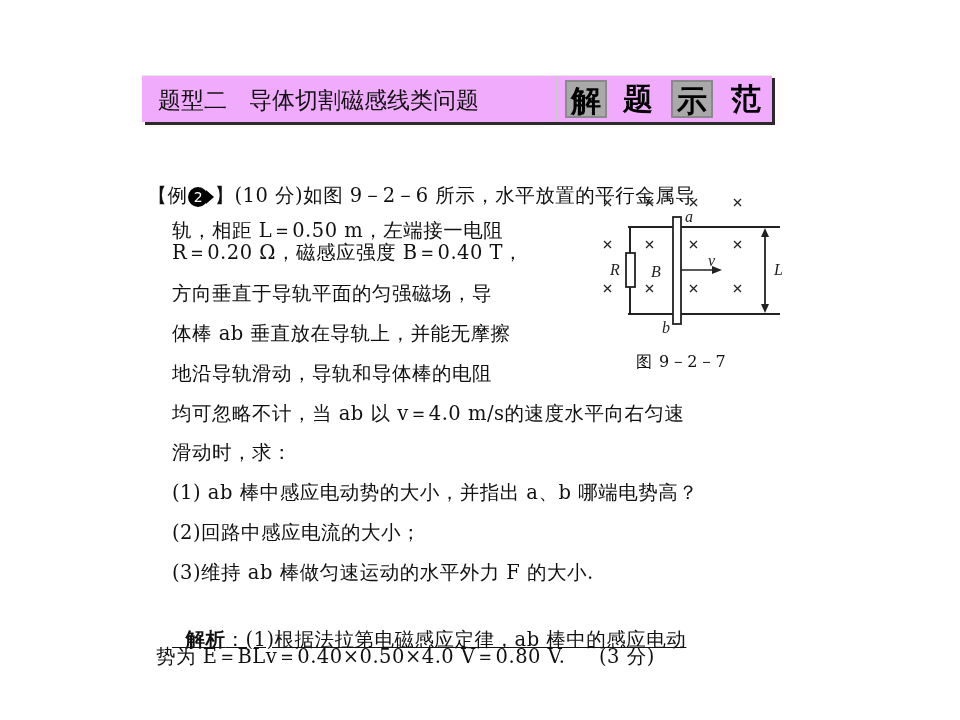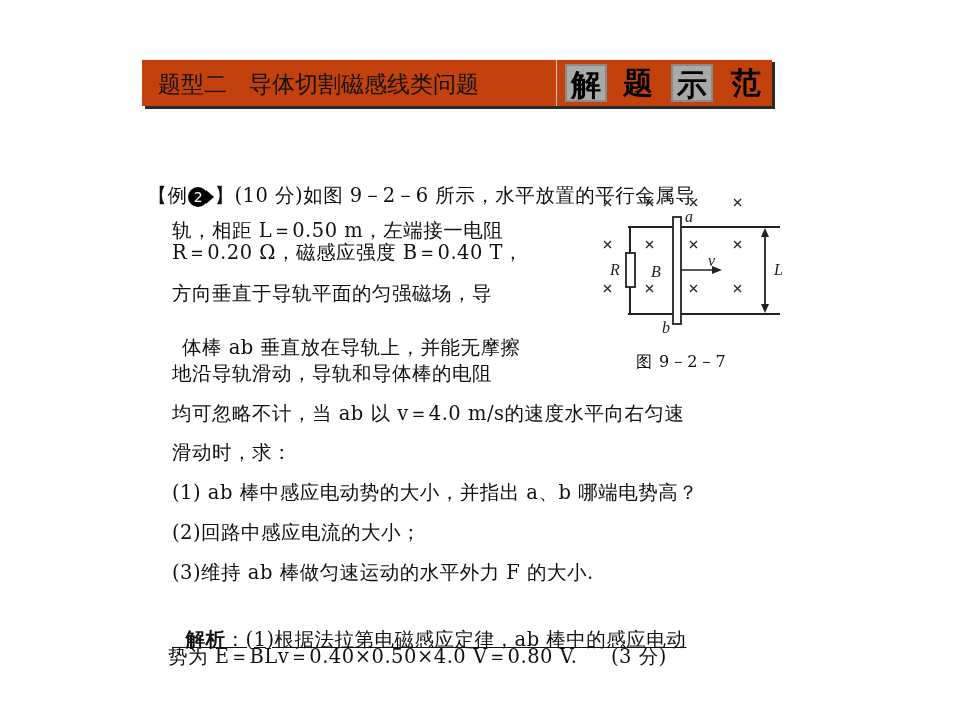--- a/index.html
+++ b/index.html
@@ -1,19 +1,19 @@
 <!DOCTYPE html>
 <html><head>
 <meta charset="utf-8">
 <style>
   html, body { margin:0; padding:0; background:#ffffff; }
   body { width:960px; height:720px; position:relative; overflow:hidden;
          font-family: "DejaVu Serif", "Liberation Serif", serif; color:#111; }
-  .header { position:absolute; left:142px; top:59px; width:630px; height:46px;
-            background:#c2410c; border-top:1px solid #e8e8e8;
+  .header { position:absolute; left:142px; top:75px; width:630px; height:46px;
+            background:#f0abfc; border-top:1px solid #e8e8e8;
             box-shadow: 3px 3px 0 #2a2a2a; }
   .header .title { position:absolute; left:16px; top:9px; font-family:"DejaVu Sans","Liberation Sans",sans-serif;
             font-size:23px; letter-spacing:0px; color:#111; white-space:pre; }
   .header .badge { position:absolute; left:414px; top:0; width:216px; height:46px; border-left:1px solid #c8c8c8; }
   .badge .ch { position:absolute; top:4px; width:42px; height:38px; text-align:center; line-height:38px;
             font-family:"DejaVu Serif","Liberation Serif",serif; font-size:30px; font-weight:bold; color:#000; }
   .badge .ch.box { background:#a9a9a9; border:2px solid #8a8a8a; box-sizing:border-box; }
   .line { position:absolute; font-size:19.5px; white-space:pre; line-height:24px; letter-spacing:0.5px; }
   .ex { font-family:"DejaVu Sans","Liberation Sans",sans-serif; font-weight:normal; }
   .circ { display:inline-block; width:20px; height:20px; border-radius:50%; background:#000; color:#fff;
@@ -36,32 +36,32 @@
     <div class="ch" style="left:168px">范</div>
   </div>
 </div>
 
 <div class="line" style="left:134px; top:160px;">
   <span class="ex"><span>【例</span><span class="circ">2</span><span class="tri"></span><span>】</span></span><span>(10 分)如图 9－2－6 所示，水平放置的平行金属导</span>
 </div>
 <div class="line" style="left:172px; top:201px;margin-top:18px;">轨，相距 L＝0.50 m，左端接一电阻</div>
 <div class="line" style="left:172px; top:241px;">R＝0.20 Ω，磁感应强度 B＝0.40 T，</div>
 <div class="line" style="left:172px; top:282px;">方向垂直于导轨平面的匀强磁场，导</div>
-<div class="line" style="left:182px; top:322px;margin-top:14px;">体棒 ab 垂直放在导轨上，并能无摩擦</div>
+<div class="line" style="left:172px; top:322px;">体棒 ab 垂直放在导轨上，并能无摩擦</div>
 <div class="line" style="left:172px; top:362px;">地沿导轨滑动，导轨和导体棒的电阻</div>
 <div class="line" style="left:172px; top:402px;">均可忽略不计，当 ab 以 v＝4.0 m/s的速度水平向右匀速</div>
 <div class="line" style="left:172px; top:441px;">滑动时，求：</div>
 <div class="line" style="left:172px; top:481px;">(1) ab 棒中感应电动势的大小，并指出 a、b 哪端电势高？</div>
 <div class="line" style="left:172px; top:521px;">(2)回路中感应电流的大小；</div>
 <div class="line" style="left:172px; top:561px;">(3)维持 ab 棒做匀速运动的水平外力 F 的大小.</div>
 
 <div class="line" style="left:172px; top:604px;text-decoration:underline;">
   <span class="bold-label">解析</span><span>：(1)根据法拉第电磁感应定律，ab 棒中的感应电动</span>
 </div>
-<div class="line" style="left:168px; top:645px;">势为 E＝BLv＝0.40×0.50×4.0 V＝0.80 V.     (3 分)</div>
+<div class="line" style="left:156px; top:645px;">势为 E＝BLv＝0.40×0.50×4.0 V＝0.80 V.     (3 分)</div>
 
 <svg class="fig" viewBox="595 190 200 190" width="200" height="190">
   <g stroke="#222" stroke-width="1.3" fill="none">
 
     <path d="M604 199 l7 7 M611 199 l-7 7"></path>
       <path d="M646 199 l7 7 M653 199 l-7 7"></path>
     <path d="M690 199 l7 7 M697 199 l-7 7"></path>
       <path d="M734 199 l7 7 M741 199 l-7 7"></path>
 
     <path d="M604 241 l7 7 M611 241 l-7 7"></path>

